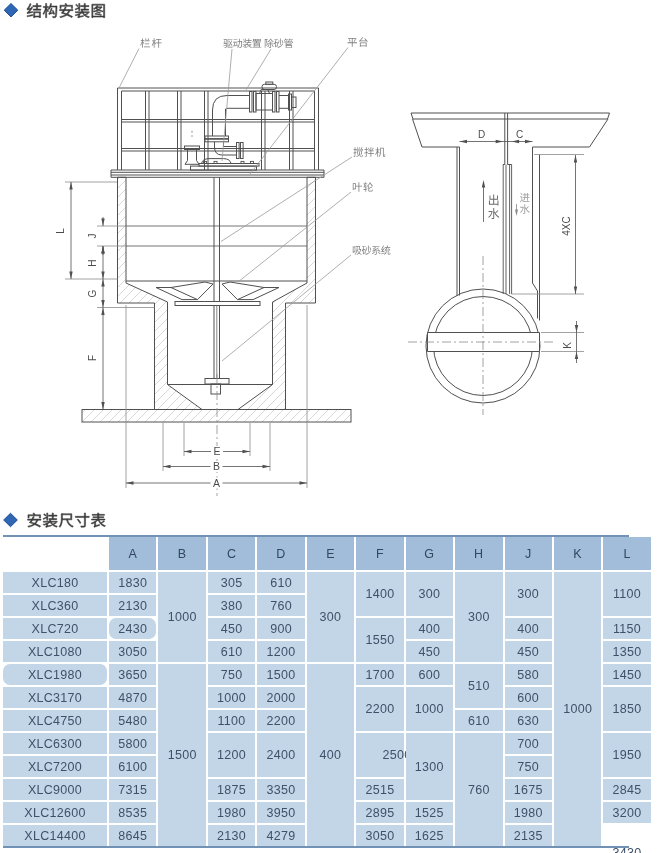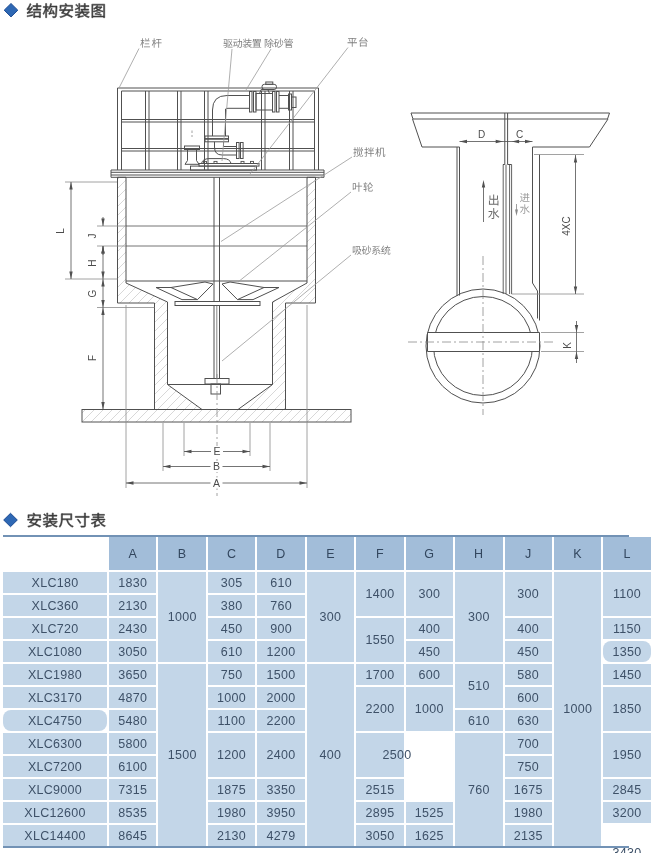--- a/index.html
+++ b/index.html
@@ -289,36 +289,36 @@
     <div class="h" style="grid-column:12;grid-row:1">L</div>
     <div class="b" style="grid-column:1;grid-row:2;">XLC180</div>
     <div class="b" style="grid-column:2;grid-row:2;">1830</div>
     <div class="b" style="grid-column:4;grid-row:2;">305</div>
     <div class="b" style="grid-column:5;grid-row:2;">610</div>
     <div class="b" style="grid-column:1;grid-row:3;">XLC360</div>
     <div class="b" style="grid-column:2;grid-row:3;">2130</div>
     <div class="b" style="grid-column:4;grid-row:3;">380</div>
     <div class="b" style="grid-column:5;grid-row:3;">760</div>
     <div class="b" style="grid-column:1;grid-row:4;">XLC720</div>
-    <div class="b" style="grid-column:2;grid-row:4;">2430</div>
+    <div class="b" style="grid-column:2;grid-row:4;border-radius:7px;">2430</div>
     <div class="b" style="grid-column:4;grid-row:4;">450</div>
     <div class="b" style="grid-column:5;grid-row:4;text-align:center;">900</div>
     <div class="b" style="grid-column:1;grid-row:5;">XLC1080</div>
     <div class="b" style="grid-column:2;grid-row:5;">3050</div>
     <div class="b" style="grid-column:4;grid-row:5;">610</div>
     <div class="b" style="grid-column:5;grid-row:5;">1200</div>
-    <div class="b" style="grid-column:1;grid-row:6;">XLC1980</div>
+    <div class="b" style="grid-column:1;grid-row:6;border-radius:7px;">XLC1980</div>
     <div class="b" style="grid-column:2;grid-row:6;">3650</div>
     <div class="b" style="grid-column:4;grid-row:6;">750</div>
     <div class="b" style="grid-column:5;grid-row:6;">1500</div>
     <div class="b" style="grid-column:1;grid-row:7;">XLC3170</div>
     <div class="b" style="grid-column:2;grid-row:7;">4870</div>
     <div class="b" style="grid-column:4;grid-row:7;">1000</div>
     <div class="b" style="grid-column:5;grid-row:7;">2000</div>
-    <div class="b" style="grid-column:1;grid-row:8;border-radius:8px;">XLC4750</div>
+    <div class="b" style="grid-column:1;grid-row:8;">XLC4750</div>
     <div class="b" style="grid-column:2;grid-row:8;">5480</div>
     <div class="b" style="grid-column:4;grid-row:8;">1100</div>
     <div class="b" style="grid-column:5;grid-row:8;">2200</div>
     <div class="b" style="grid-column:1;grid-row:9;">XLC6300</div>
     <div class="b" style="grid-column:2;grid-row:9;">5800</div>
     <div class="b" style="grid-column:1;grid-row:10;">XLC7200</div>
     <div class="b" style="grid-column:2;grid-row:10;">6100</div>
     <div class="b" style="grid-column:1;grid-row:11;">XLC9000</div>
     <div class="b" style="grid-column:2;grid-row:11;">7315</div>
     <div class="b" style="grid-column:4;grid-row:11;">1875</div>
@@ -343,39 +343,40 @@
     <div class="b" style="grid-column:7;grid-row:7/span 2;">2200</div>
     <div class="b" style="grid-column:7;grid-row:9/span 2;padding-left:34px;">2500</div>
     <div class="b" style="grid-column:7;grid-row:11;">2515</div>
     <div class="b" style="grid-column:7;grid-row:12;">2895</div>
     <div class="b" style="grid-column:7;grid-row:13;">3050</div>
     <div class="b" style="grid-column:8;grid-row:2/span 2;">300</div>
     <div class="b" style="grid-column:8;grid-row:4;">400</div>
     <div class="b" style="grid-column:8;grid-row:5;">450</div>
     <div class="b" style="grid-column:8;grid-row:6;">600</div>
     <div class="b" style="grid-column:8;grid-row:7/span 2;">1000</div>
+    <div class="b" style="grid-column:8;grid-row:9/span 3;">1300</div>
     <div class="b" style="grid-column:8;grid-row:12;">1525</div>
     <div class="b" style="grid-column:8;grid-row:13;">1625</div>
     <div class="b" style="grid-column:9;grid-row:2/span 4;">300</div>
     <div class="b" style="grid-column:9;grid-row:6/span 2;">510</div>
     <div class="b" style="grid-column:9;grid-row:8;">610</div>
     <div class="b" style="grid-column:9;grid-row:9/span 5;">760</div>
     <div class="b" style="grid-column:10;grid-row:2/span 2;">300</div>
     <div class="b" style="grid-column:10;grid-row:4;">400</div>
     <div class="b" style="grid-column:10;grid-row:5;">450</div>
     <div class="b" style="grid-column:10;grid-row:6;">580</div>
     <div class="b" style="grid-column:10;grid-row:7;">600</div>
     <div class="b" style="grid-column:10;grid-row:8;">630</div>
     <div class="b" style="grid-column:10;grid-row:9;">700</div>
     <div class="b" style="grid-column:10;grid-row:10;">750</div>
     <div class="b" style="grid-column:10;grid-row:11;">1675</div>
     <div class="b" style="grid-column:10;grid-row:12;">1980</div>
     <div class="b" style="grid-column:10;grid-row:13;">2135</div>
     <div class="b" style="grid-column:11;grid-row:2/span 12;">1000</div>
     <div class="b" style="grid-column:12;grid-row:2/span 2;">1100</div>
     <div class="b" style="grid-column:12;grid-row:4;">1150</div>
-    <div class="b" style="grid-column:12;grid-row:5;border-radius:8px;">1350</div>
+    <div class="b" style="grid-column:12;grid-row:5;">1350</div>
     <div class="b" style="grid-column:12;grid-row:6;">1450</div>
     <div class="b" style="grid-column:12;grid-row:7/span 2;">1850</div>
     <div class="b" style="grid-column:12;grid-row:9/span 2;">1950</div>
     <div class="b" style="grid-column:12;grid-row:11;">2845</div>
     <div class="b" style="grid-column:12;grid-row:12;">3200</div>
     <div class="b" style="grid-column:12;grid-row:13;margin-top:28px;">3430</div>
   </div>
 </body></html>

